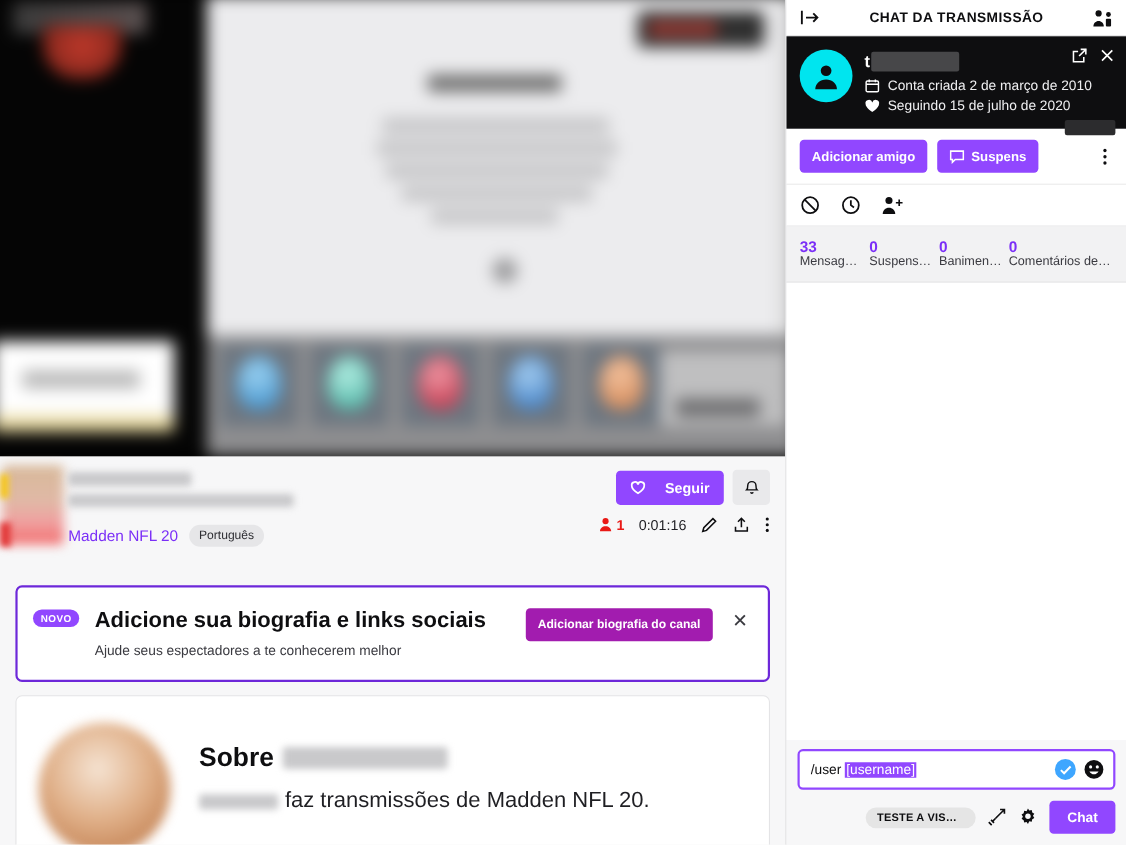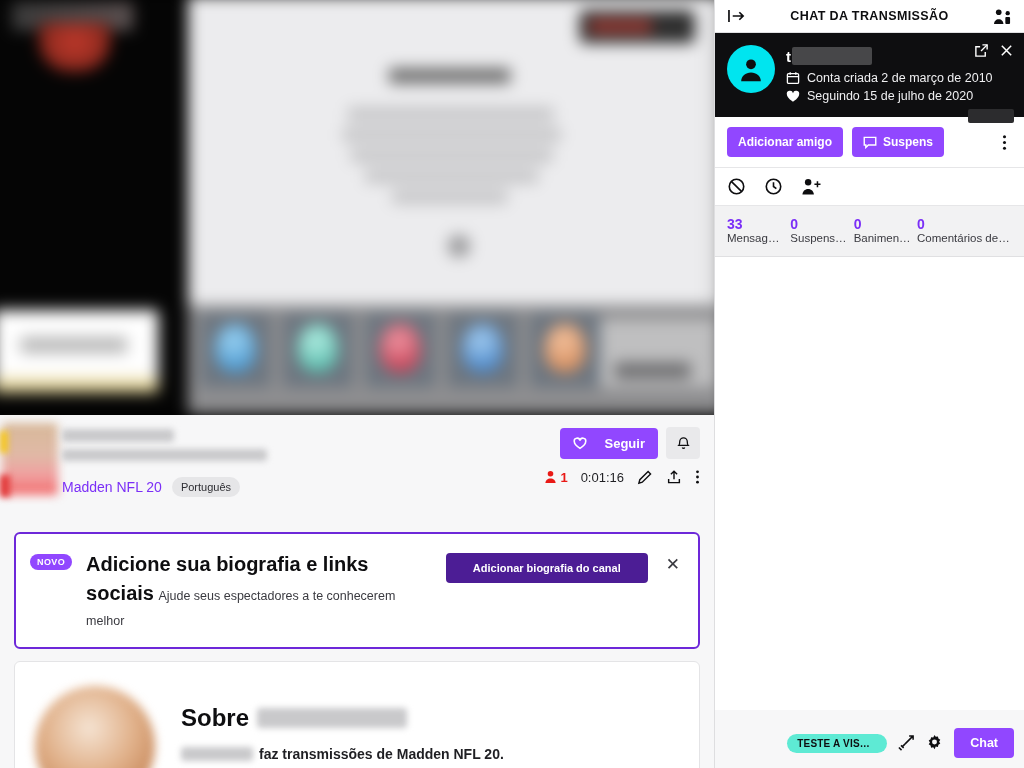--- a/index.html
+++ b/index.html
@@ -58,32 +58,32 @@
   .icon-btn { background:none; border:none; cursor:pointer; display:flex; align-items:center; padding:0; }
 
   
   .banner { margin: 12px 14px 0 14px; background:#fff; border:2px solid #6d28d9; border-radius:6px;
       padding: 16px 14px; display:flex; align-items:flex-start; gap:14px; min-height: 84px; }
   .badge-new { background:#9147ff; color:#fff; font-size:9px; font-weight:700; letter-spacing:.4px;
       padding: 3px 7px; border-radius: 9px; margin-top: 4px; flex: none; }
   .banner-text { flex: 1; line-height: 1.45; }
   .banner-title { font-size: 20px; font-weight: 700; color:#0e0e10; }
   .banner-sub { font-size: 12.5px; color:#3a3a40; }
-  .btn-bio { background:#4c1d95; color:#fff; border:none; font-size:11px; font-weight:700;
-      padding: 9px 27px; border-radius:4px; cursor:pointer; white-space:nowrap; margin-top:3px; }
+  .btn-bio { background:#a21caf; color:#fff; border:none; font-size:11px; font-weight:700;
+      padding: 9px 11px; border-radius:4px; cursor:pointer; white-space:nowrap; margin-top:3px; }
   .banner-close { background:none;border:none;cursor:pointer;font-size:17px;color:#3a3a40;padding:2px 4px;margin-top:2px; }
 
   
   .about { margin: 12px 14px 0 14px; background:#fff; border:1px solid #e4e4e6; border-radius:6px;
       height: 148px; padding: 24px 20px; display:flex; gap: 26px; overflow: hidden; }
   .about-avatar { width: 120px; height: 120px; border-radius: 50%; flex: none;
       background: radial-gradient(circle at 45% 35%, #f5e3d2 0%, #e0b089 45%, #c98b5e 75%, #8a5a36 100%); filter: blur(5px); }
   .about-head { font-size: 24px; font-weight: 700; color:#0e0e10; display:flex; align-items:center; gap:8px; margin-top:18px;}
   .redact { display:inline-block; background:#c9c9cb; border-radius:3px; filter: blur(3.4px); vertical-align: middle; }
-  .about-desc { margin-top: 14px; font-size: 14px; color:#1f1f23; display:flex; align-items:center; gap:6px;font-weight:bold; }
+  .about-desc { margin-top: 14px; font-size: 20px; color:#1f1f23; display:flex; align-items:center; gap:6px; }
 
   
   .chat-col { width: 310px; height: 768px; background:#f7f7f8; border-left:1px solid #dedee0;
       display:flex; flex-direction:column; position:relative; }
   .chat-header { height: 33px; display:flex; align-items:center; justify-content:space-between;
       padding: 0 12px; background:#fff; border-bottom:1px solid #e0e0e2; }
   .chat-title { font-size: 12.5px; font-weight:700; letter-spacing:.4px; color:#0e0e10; }
 
   
   .viewer-card { background:#0e0e10; color:#fff; padding: 12px 12px 14px 12px; position:relative; }
@@ -110,21 +110,21 @@
   .chat-messages { flex: 1; background:#fff; }
 
   .chat-bottom { padding: 8px 10px 10px 10px; background:#f7f7f8; }
   .chat-input-wrap { display:flex; align-items:center; background:#fff; border:2px solid #9147ff;
       border-radius:5px; padding: 7px 8px 7px 10px; }
   .chat-input-text { flex:1; font-size:12.5px; color:#0e0e10; white-space:nowrap; overflow:hidden; }
   .sel { background:#9147ff; color:#fff; padding: 1px 1px; }
   .chat-input-icons { display:flex; align-items:center; gap:7px; }
   .check-circle { width:19px;height:19px;border-radius:50%;background:#3ea6ff;display:flex;align-items:center;justify-content:center; }
   .chat-actions { display:flex; align-items:center; justify-content:flex-end; gap:10px; margin-top: 10px; }
-  .badge-teal { background:#5eead4; color:#0e0e10; font-size:10px; font-weight:700; letter-spacing:.2px;
+  .badge-teal { background:#e5e5e5; color:#0e0e10; font-size:10px; font-weight:700; letter-spacing:.2px;
       padding: 4px 10px; border-radius: 10px; max-width: 100px; overflow:hidden; white-space:nowrap; text-overflow:ellipsis; }
   .btn-chat { background:#9147ff; color:#fff; border:none; font-size:12.5px; font-weight:700;
       padding: 8px 16px; border-radius:4px; cursor:pointer; }
   svg { display:block; }
 </style>
 </head>
 <body>
 
 <div id="app">
 
@@ -411,20 +411,38 @@
       </div>
       <div class="stat" style="flex:1.5">
         <div class="stat-val">0</div>
         <div class="stat-lbl">Comentários de …</div>
       </div>
     </div>
 
     <div class="chat-messages"></div>
 
     <div class="chat-bottom">
+      <div class="chat-input-wrap">
+        <div class="chat-input-text"><span>/user </span><span class="sel">[username]</span></div>
+        <div class="chat-input-icons">
+          <span class="check-circle">
+            <svg width="12" height="10" viewBox="0 0 13 11" fill="none" stroke="#fff" stroke-width="2">
+              <path d="M1.5 5.6l3.2 3.2L11.2 2"></path>
+            </svg>
+          </span>
+          <span>
+            <svg width="19" height="19" viewBox="0 0 20 20" fill="#0e0e10">
+              <circle cx="10" cy="10" r="9"></circle>
+              <circle cx="6.8" cy="7.6" r="1.5" fill="#fff"></circle>
+                <circle cx="13.2" cy="7.6" r="1.5" fill="#fff"></circle>
+              <path d="M5.6 12c1.1 1.8 2.6 2.7 4.4 2.7s3.3-.9 4.4-2.7z" fill="#fff"></path>
+            </svg>
+          </span>
+        </div>
+      </div>
 
       <div class="chat-actions">
         <span class="badge-teal">TESTE A VISUA...</span>
         <button class="icon-btn">
           <span>
             <svg width="18" height="18" viewBox="0 0 19 19" fill="none" stroke="#0e0e10" stroke-width="1.6">
               <path d="M17 2l-8.4 8.4M12.8 2H17v4.2"></path>
                 <path d="M8.6 10.4L5.4 13.6M2 14.2l2.8 2.8M4.2 12l2.8 2.8"></path>
             </svg>
           </span>

